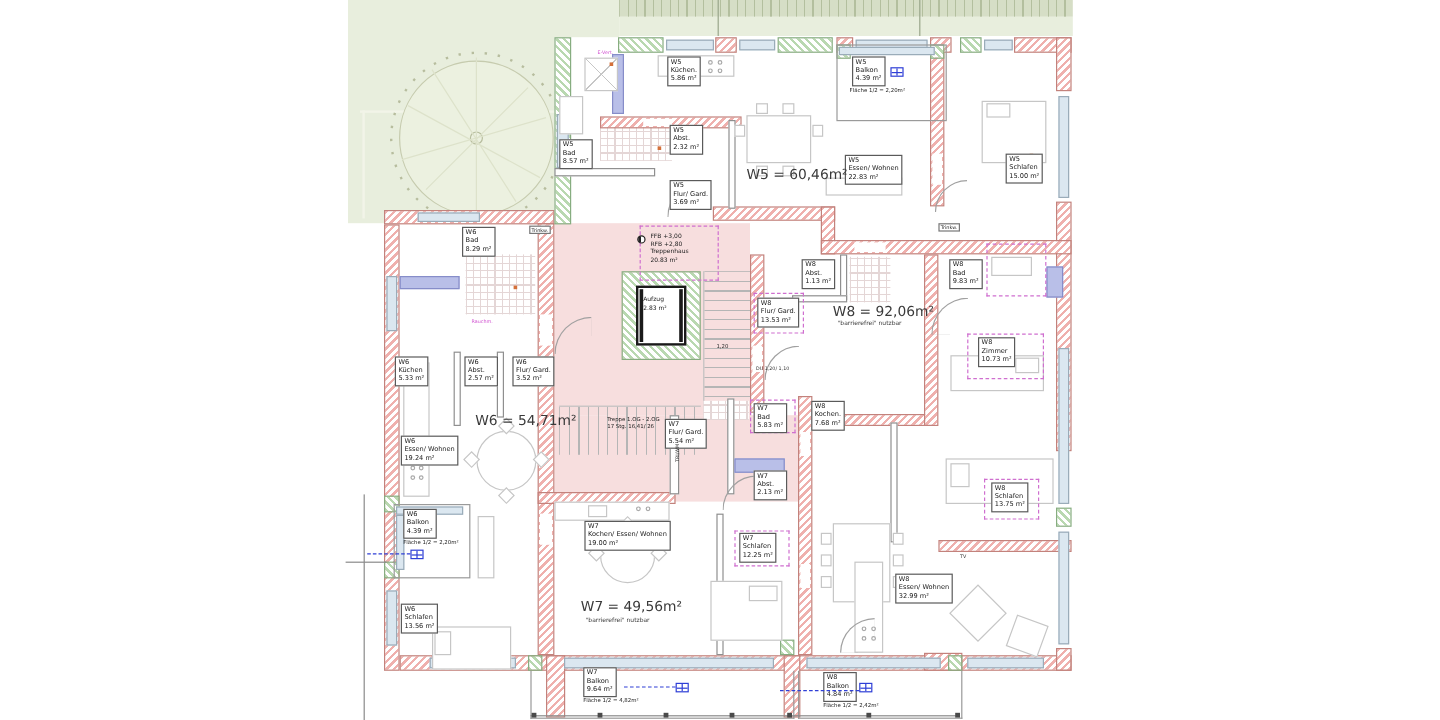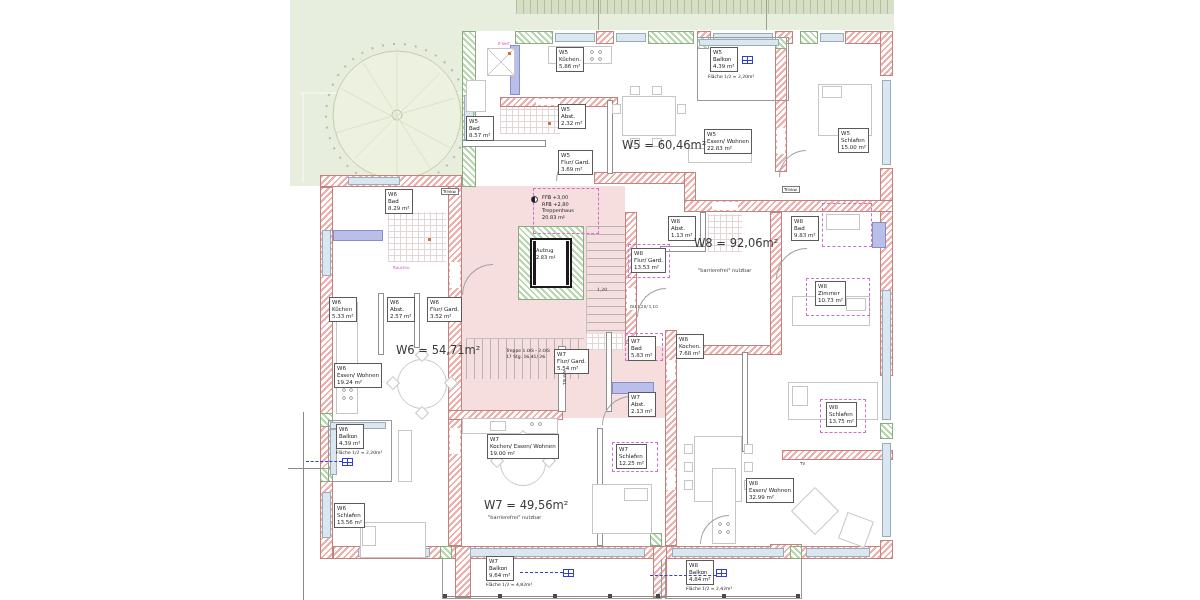--- a/index.html
+++ b/index.html
@@ -418,21 +418,21 @@
     <span>4.84 m²</span>
   </div>
   <div class="half" style="left:686px;top:586px">Fläche 1/2 = 2,42m²</div>
   <div class="bm" style="left:716px;top:569px"></div>
   <div class="db" style="left:650px;top:575px;width:66px"></div>
 
   <div class="total" style="left:622px;top:138px">W5 = 60,46m²</div>
   <div class="total" style="left:396px;top:343px">W6 = 54,71m²</div>
   <div class="total" style="left:484px;top:498px">W7 = 49,56m²</div>
   <div class="note" style="left:488px;top:514px">"barrierefrei" nutzbar</div>
-  <div class="total" style="left:694px;top:236px">W8 = 92,06m²</div>
+  <div class="total" style="left:694px;top:252px">W8 = 92,06m²</div>
   <div class="note" style="left:698px;top:267px">"barrierefrei" nutzbar</div>
 
   <div class="lvl" style="left:531px;top:196px"></div>
   <div class="stair-lbl" style="left:542px;top:194px">
     <span>FFB +3,00</span>
     <span>RFB +2,80</span>
     <span>Treppenhaus</span>
     <span>20.83 m²</span>
   </div>
   <div class="stair-lbl" style="left:536px;top:247px">

